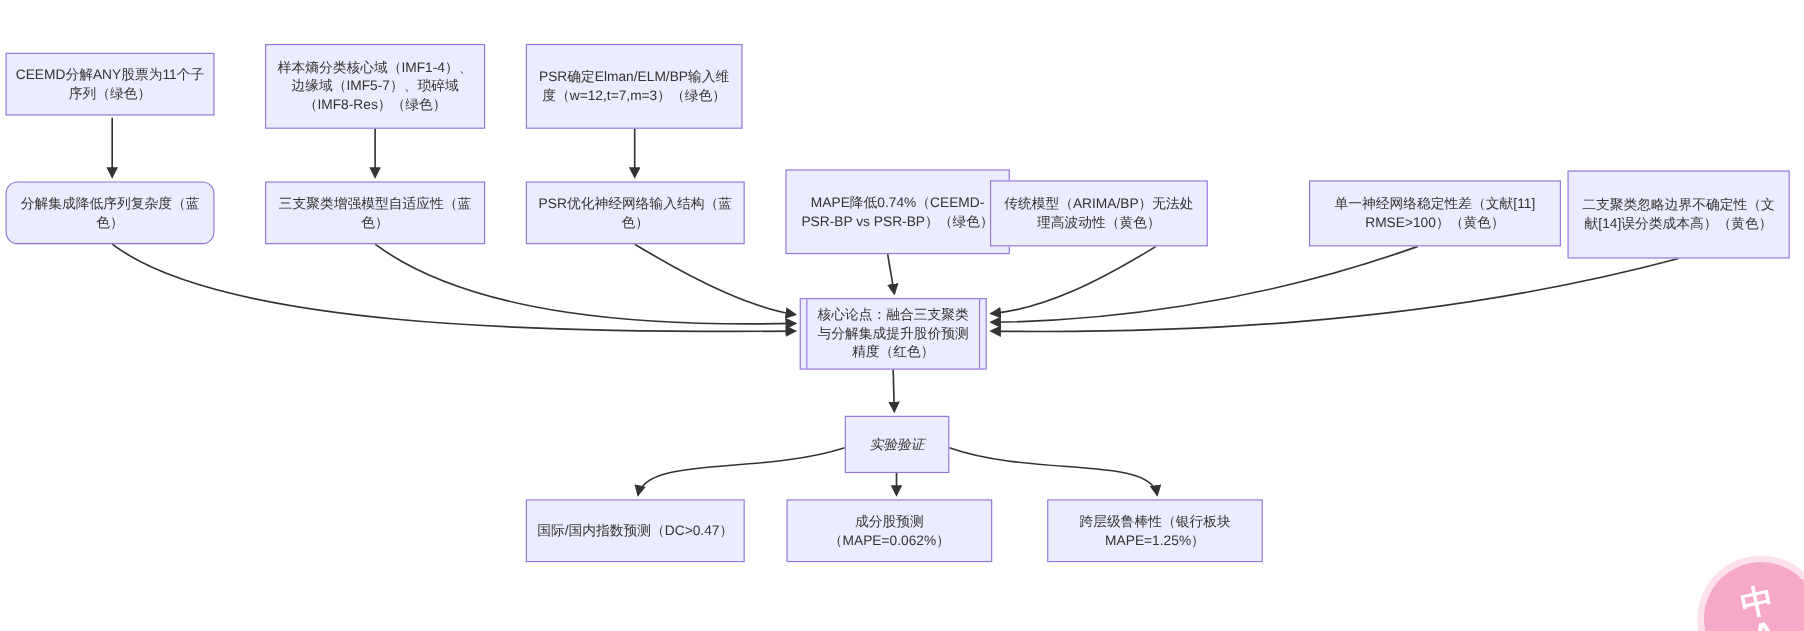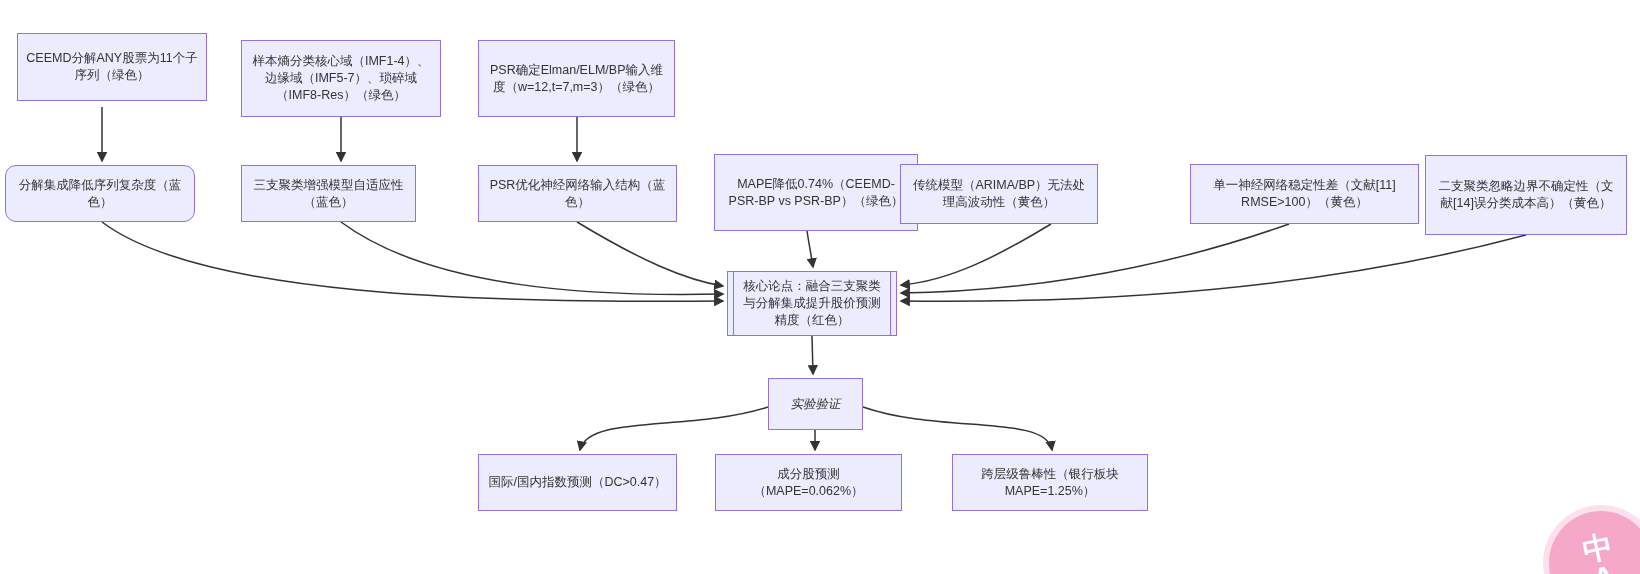--- a/index.html
+++ b/index.html
@@ -25,25 +25,25 @@
     background:var(--node-fill);
     border:1px solid var(--node-border);
     color:var(--text-color);
     display:flex;align-items:center;justify-content:center;
     text-align:center;
     font-size:12.5px;line-height:17px;
     padding:2px 8px;
   }
   .node .node-label{display:block;width:100%}
   
-  .n-ceemd      {left:5px;   top:33px;  width:190px; height:68px;margin-left:12px;}
+  .n-ceemd      {left:5px;   top:48px;  width:190px; height:57px;}
   .n-entropy    {left:241px; top:40px;  width:200px; height:77px;}
   .n-psr-dim    {left:478px; top:40px;  width:197px; height:77px;}
   .n-decomp     {left:5px;   top:165px; width:190px; height:57px;border-radius:11px;}
-  .n-three-way  {left:241px; top:165px; width:175px; height:57px;}
+  .n-three-way  {left:241px; top:165px; width:200px; height:57px;}
   .n-psr-opt    {left:478px; top:165px; width:199px; height:57px;}
   .n-mape       {left:714px; top:154px; width:204px; height:77px;}
   .n-traditional{left:900px; top:164px; width:198px; height:60px;}
   .n-single-nn  {left:1190px;top:164px; width:229px; height:60px;}
   .n-two-way    {left:1425px;top:155px; width:202px; height:80px;}
   .n-core       {left:727px; top:271px; width:170px; height:65px; padding:2px 14px;}
   .n-experiment {left:768px; top:378px; width:95px;  height:52px;font-style:italic;}
   .n-index-pred {left:478px; top:454px; width:199px; height:57px;}
   .n-stock-pred {left:715px; top:454px; width:187px; height:57px;}
   .n-robust     {left:952px; top:454px; width:196px; height:57px;}

